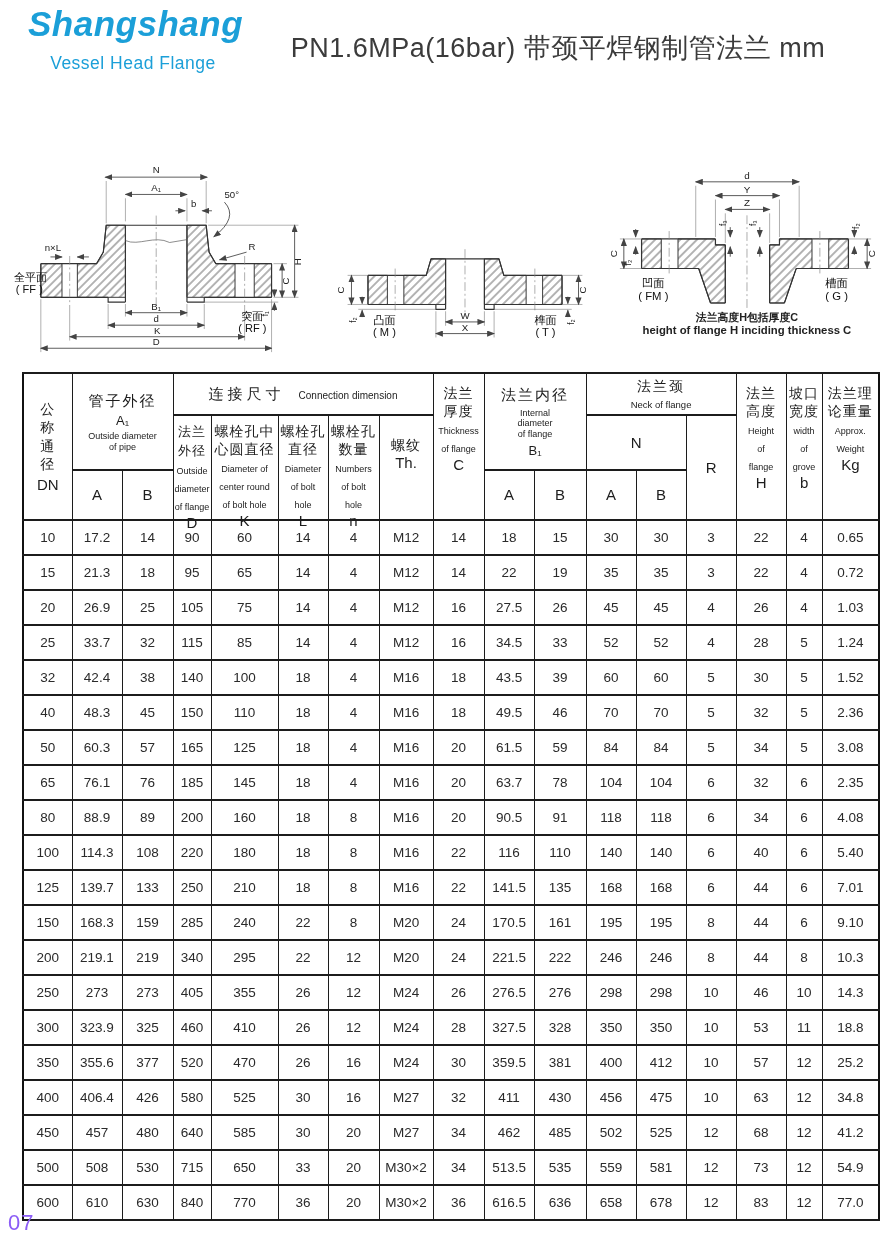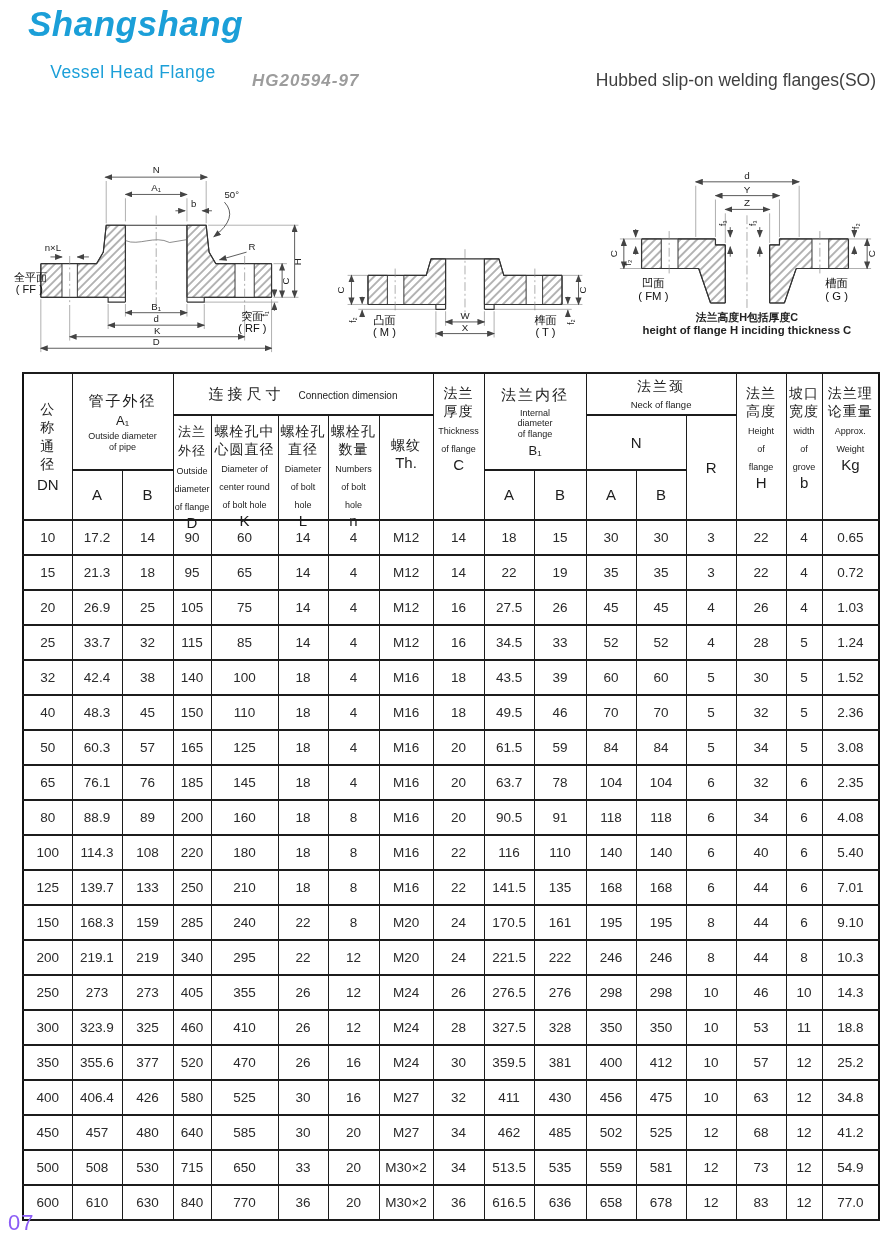--- a/index.html
+++ b/index.html
@@ -2,21 +2,21 @@
 <html><head>
 <meta charset="utf-8">
 <style>
   * { margin:0; padding:0; box-sizing:border-box; }
   body { font-family:"Liberation Sans","DejaVu Sans",sans-serif; background:#fff; }
   .page { position:relative; width:883px; height:1252px; background:#fff; overflow:hidden; color:#222; }
 
   
   .logo { position:absolute; left:28px; top:4px; width:210px; text-align:center; }
   .logo-main { font-size:35px; font-weight:bold; font-style:italic; color:#1b9fd8; letter-spacing:0.5px; }
-  .logo-sub { font-size:17.5px; color:#1b9fd8; letter-spacing:0.5px; margin-top:18px; }
+  .logo-sub { font-size:17.5px; color:#1b9fd8; letter-spacing:0.5px; margin-top:9px; }
   .title-row { position:absolute; left:238px; top:30px; width:640px; text-align:center;
                font-size:27px; color:#3b3b3b; letter-spacing:0.5px; white-space:nowrap; }
   .sub-row { position:absolute; left:252px; top:70px; width:624px; display:flex; justify-content:space-between; align-items:baseline; }
   .standard { font-size:17px; font-weight:bold; font-style:italic; color:#9c9c9c; letter-spacing:1px; }
   .subtitle-en { font-size:17.5px; color:#3f3f3f; }
 
   
   svg { position:absolute; overflow:visible; }
   .d1 { left:12px; top:156px; }
   .d2 { left:334px; top:222px; }
@@ -69,24 +69,21 @@
 </style>
 </head>
 <body>
 
 <div class="page">
 
   <div class="logo">
     <div class="logo-main">Shangshang</div>
     <div class="logo-sub">Vessel Head Flange</div>
   </div>
-  <div class="sub-row">
-    <span class="standard">HG20594-97</span>
-    <span class="subtitle-en">Hubbed slip-on welding flanges(SO)</span>
-  </div>
+  <div class="title-row">PN1.6MPa(16bar) 带颈平焊钢制管法兰  mm</div>
 
   <svg class="d1" width="298" viewBox="0 0 310 205">
     <defs>
       <pattern id="h1" width="6" height="6" patternUnits="userSpaceOnUse" patternTransform="rotate(45)">
         <line x1="3" y1="0" x2="3" y2="6" stroke="#666" stroke-width="1"></line>
       </pattern>
       <marker id="a1" markerWidth="9" markerHeight="7" refX="8" refY="3.5" orient="auto-start-reverse">
         <path d="M0,0L9,3.5L0,7Z" fill="#444"></path>
       </marker>
     </defs>

